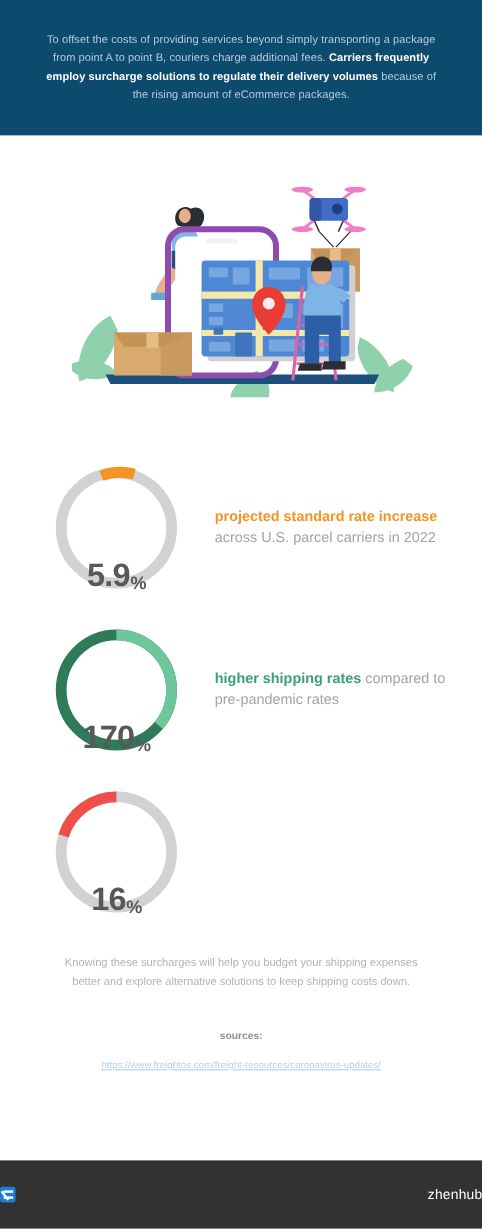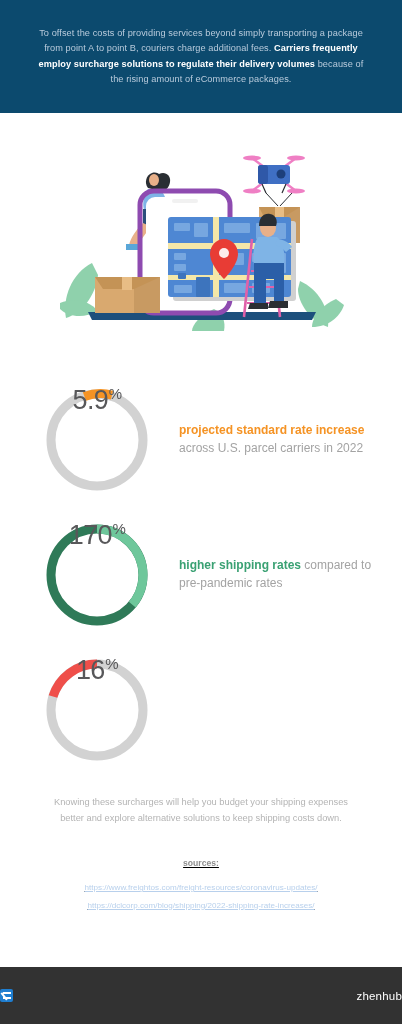--- a/index.html
+++ b/index.html
@@ -64,23 +64,23 @@
     position: relative;
     width: 110px;
     height: 110px;
     flex: 0 0 110px;
   }
   .donut svg { display: block; }
   .donut-label {
     position: absolute;
     inset: 0;
     display: flex;
-    align-items: flex-start;
+    align-items: flex-end;
     justify-content: center;
-    font-weight: normal;
+    font-weight: bold;
     color: #58585a;
     letter-spacing: -0.6px;
   }
   .donut-value { font-size: 27px; }
   .donut-pct { font-size: 15px; margin-left: 0.5px; }
 
   .stat-text {
     margin-left: 27px;
     font-size: 12px;
     line-height: 17.5px;
@@ -96,21 +96,20 @@
     font-size: 9.3px;
     line-height: 15.5px;
     text-align: center;
     color: #b4b4b4;
   }
 
   
   .sources {
     margin-top: 32px;
     text-align: center;
-    text-decoration: underline;
   }
   .sources-title {
     font-size: 8.6px;
     font-weight: bold;
     color: #8f8f8f;
     margin-bottom: 11px;
   }
   .source-link {
     display: block;
     font-size: 8.1px;
@@ -328,21 +327,20 @@
         </div>
       </div>
     </div>
   </div>
 
   <div class="outro">Knowing these surcharges will help you budget your shipping expenses better and explore alternative solutions to keep shipping costs down.</div>
 
   <div class="sources">
     <div class="sources-title">sources:</div>
     <a class="source-link" href="#">https://www.freightos.com/freight-resources/coronavirus-updates/</a>
-    <a class="source-link" href="#">https://dclcorp.com/blog/shipping/2022-shipping-rate-increases/</a>
   </div>
 
   <div class="footer">
     <div class="logo-mark">
       <div class="logo-slash"></div>
     </div>
     <div class="logo-text">zhenhub</div>
   </div>
 
 </div>

